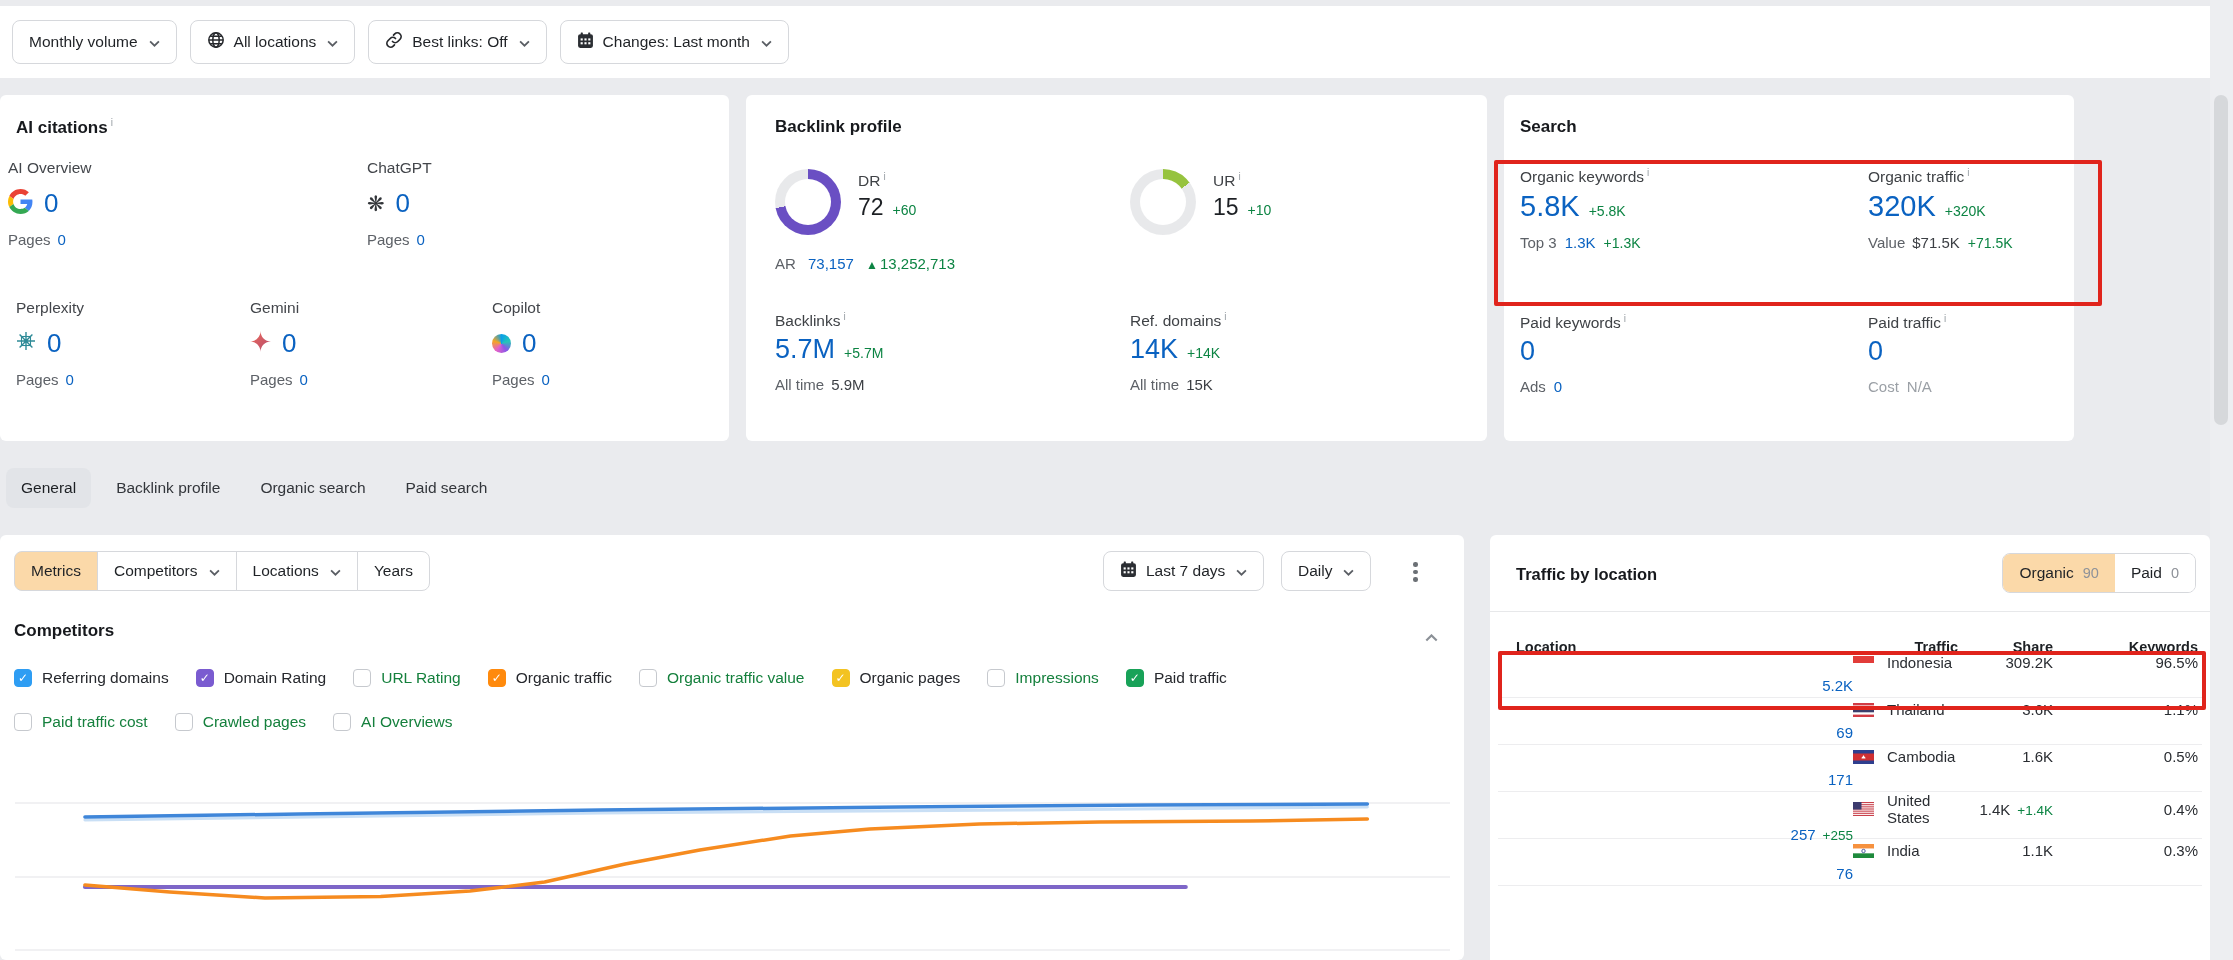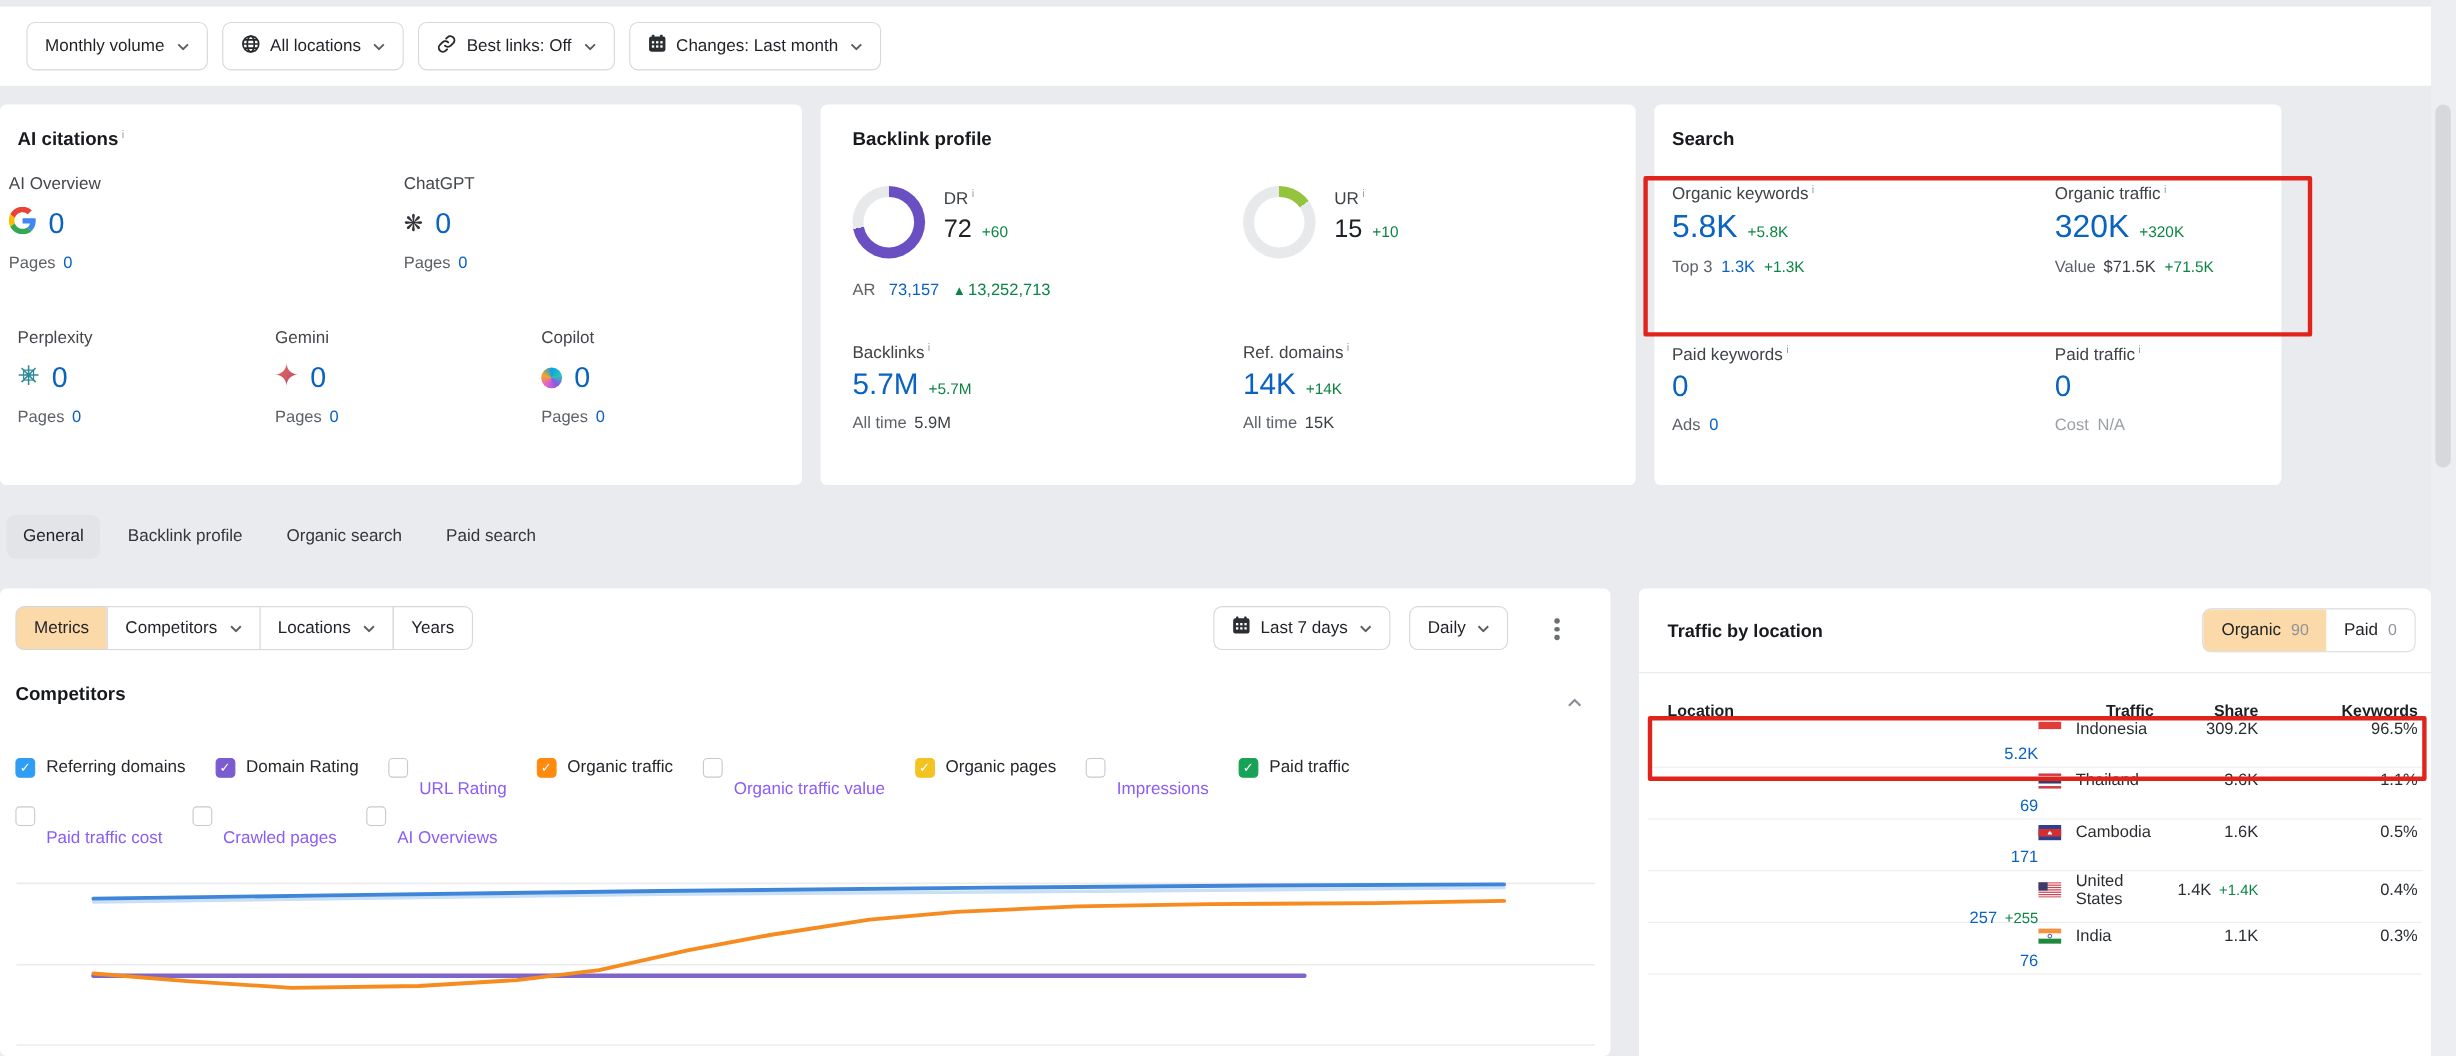--- a/index.html
+++ b/index.html
@@ -2,21 +2,21 @@
 <html><head>
 <meta charset="utf-8">
 <style>
   html,body{margin:0;padding:0;background:#eaebee;}
   .screen{position:relative;width:2233px;height:960px;background:#eaebee;overflow:hidden;
     font-family:"Liberation Sans","DejaVu Sans",sans-serif;color:#212428;}
   .screen *{box-sizing:border-box;}
 
   
   .topbar{position:absolute;left:0;top:6px;width:2210px;height:72px;background:#fff;
-    display:flex;align-items:center;gap:13px;padding-left:24px;}
+    display:flex;align-items:center;gap:13px;padding-left:12px;}
   .tbtn{display:inline-flex;align-items:center;gap:9px;background:#fff;border:1px solid #d6d8dc;
     border-radius:8px;height:44px;padding:0 16px;font-size:15.5px;color:#1f2226;cursor:pointer;}
   .chev{display:inline-block;margin-left:2px;}
 
   
   .card{position:absolute;background:#fff;border-radius:6px;}
   .card-ai{left:0;top:95px;width:729px;height:346px;}
   .card-backlink{left:746px;top:95px;width:741px;height:346px;}
   .card-search{left:1504px;top:95px;width:570px;height:346px;}
   .card-title{position:absolute;font-size:17px;font-weight:700;color:#17191d;}
@@ -67,21 +67,21 @@
   .kebab{position:absolute;left:1407px;top:25px;display:flex;flex-direction:column;gap:3px;cursor:pointer;padding:2px 6px;}
   .kebab i{width:4.5px;height:4.5px;border-radius:50%;background:#6b7075;}
   .perf-title{position:absolute;left:14px;top:86px;font-size:17px;font-weight:700;color:#17191d;}
   .collapse{position:absolute;right:26px;top:95px;color:#8b9097;cursor:pointer;transform:rotate(180deg);}
   .chkrow{position:absolute;left:14px;display:flex;gap:27px;align-items:center;}
   #chkrow1{top:134px;}
   #chkrow2{top:178px;}
   .chk{display:flex;align-items:center;gap:10px;font-size:15.5px;color:#26282d;cursor:pointer;}
   .chk .box{width:18px;height:18px;border-radius:4px;border:1.5px solid #c6c9ce;background:#fff;
     display:flex;align-items:center;justify-content:center;color:#fff;font-size:12px;font-weight:700;}
-  .chk .lbl.off{color:#8b5cf6;margin-top:40px;}
+  .chk .lbl.off{color:#15803d;}
   #perf-chart{position:absolute;left:0;top:225px;}
 
   
   .panel-right{left:1490px;top:535px;width:720px;height:475px;text-decoration:underline;}
   .tl-title{position:absolute;left:26px;top:30px;font-size:16.5px;font-weight:700;color:#17191d;}
   .toggle{position:absolute;right:14px;top:18px;display:flex;border:1px solid #d6d8dc;border-radius:8px;overflow:hidden;height:40px;}
   .tg{display:flex;align-items:center;gap:9px;padding:0 16px;font-size:15.5px;color:#1f2226;background:#fff;cursor:pointer;}
   .tg .cnt{color:#8e9299;font-size:14.5px;}
   .tg.active{background:#fbd9a9;}
   .tl-div{position:absolute;left:0;right:0;top:76px;height:1px;background:#e7e8ea;}

